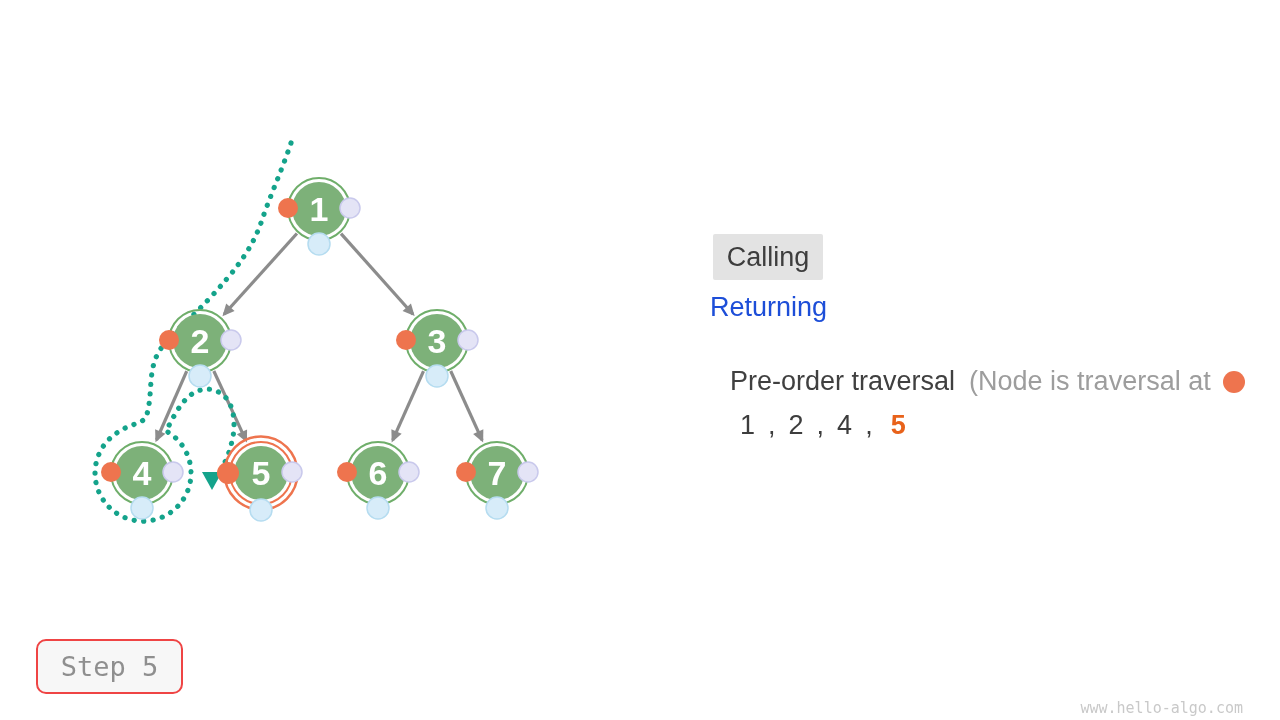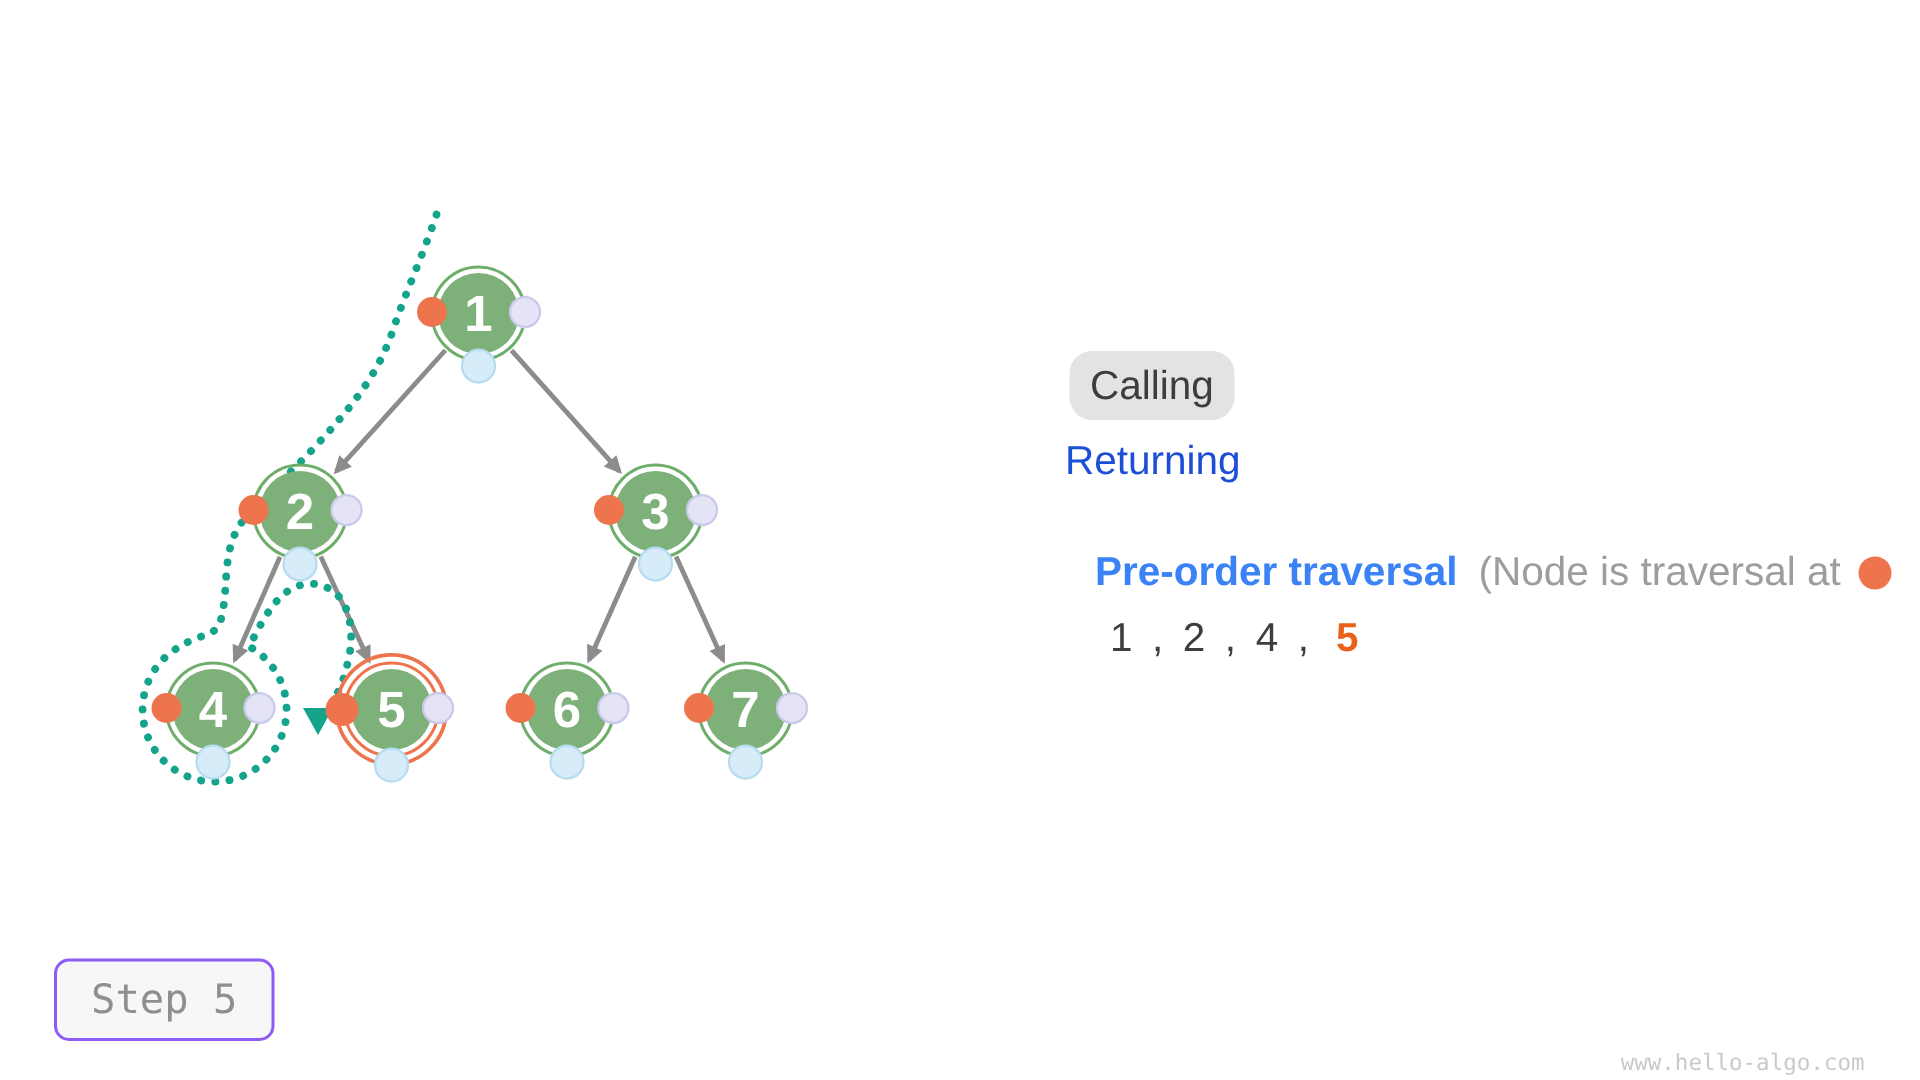--- a/index.html
+++ b/index.html
@@ -11,32 +11,32 @@
   .node-ring{fill:none;stroke:#6FAE6A;stroke-width:2;}
   .node-ring-current{fill:none;stroke:#EE744E;stroke-width:2;}
   .node-ring-outer{fill:none;stroke:#EE744E;stroke-width:2.5;}
   .node-fill{fill:#7DB179;}
   .node-num{font-family:"Liberation Sans",sans-serif;font-weight:bold;font-size:34px;fill:#ffffff;text-anchor:middle;}
   .dot-access{fill:#EE744E;}
   .dot-right{fill:#E4E4F6;stroke:#C9C9EC;stroke-width:1.5;}
   .dot-bottom{fill:#D7ECF9;stroke:#B5DCF0;stroke-width:1.5;}
 
   .calling-badge{position:absolute;left:713px;top:234px;width:110px;height:46px;background:#E3E3E3;
-                 border-radius:15px;display:flex;align-items:center;justify-content:center;
+                 border-radius:2px;display:flex;align-items:center;justify-content:center;
                  font-size:27px;color:#3D3D3D;}
   .returning-label{position:absolute;left:710px;top:292px;font-size:27px;color:#1d4ed8;}
   .traversal-row{position:absolute;left:730px;top:366px;display:flex;align-items:center;white-space:nowrap;}
-  .traversal-title{font-size:27px;font-weight:bold;color:#3b82f6;}
+  .traversal-title{font-size:27px;font-weight:normal;color:#404040;}
   .traversal-note{display:flex;align-items:center;margin-left:14px;font-size:27px;color:#9D9D9D;}
   .note-dot{width:22px;height:22px;border-radius:50%;background:#EE744E;margin:0 10px 0 12px;flex:0 0 auto;}
   .sequence-row{position:absolute;left:740px;top:410px;display:flex;align-items:baseline;gap:13px;
                 font-size:27px;color:#3D3D3D;}
   .seq-current{color:#E8621A;font-weight:bold;margin-left:5px;}
   .step-box{position:absolute;left:36px;top:639px;width:143px;height:51px;background:#F7F7F7;
-            border:2px solid #8b5cf6;border-radius:10px;display:flex;align-items:center;justify-content:center;
+            border:2px solid #ef4444;border-radius:10px;display:flex;align-items:center;justify-content:center;
             font-family:"DejaVu Sans Mono","Liberation Mono",monospace;font-size:27px;color:#8F8F8F;}
   .watermark{position:absolute;right:37px;top:699px;font-family:"DejaVu Sans Mono","Liberation Mono",monospace;
              font-size:15px;color:#C9C9C9;}
 </style>
 </head>
 <body>
 
 <div class="screen">
 
   <svg class="tree-svg" width="620" height="580" viewBox="0 0 620 580">

